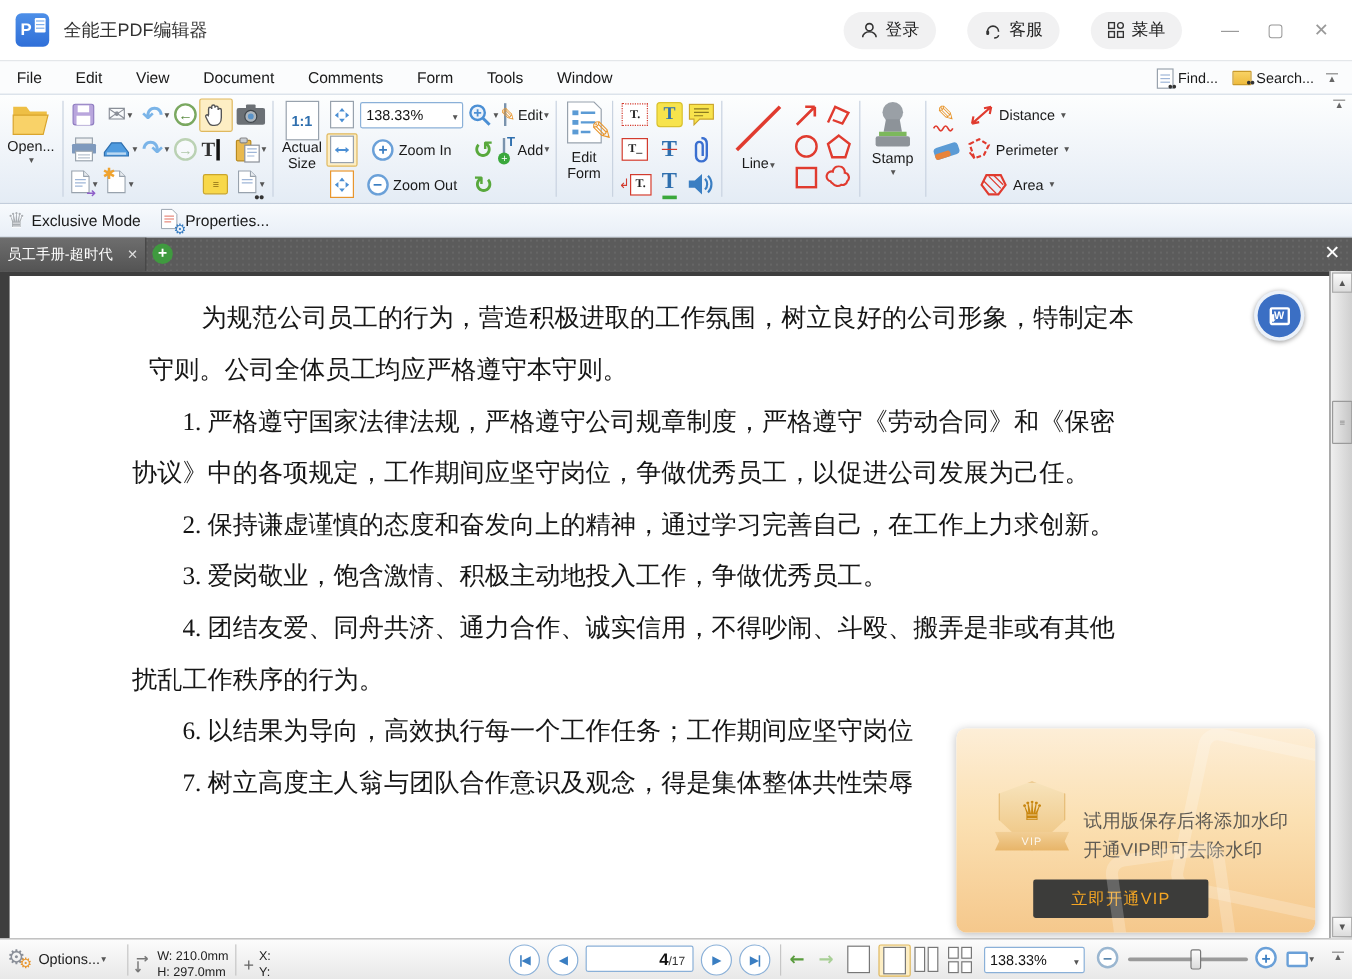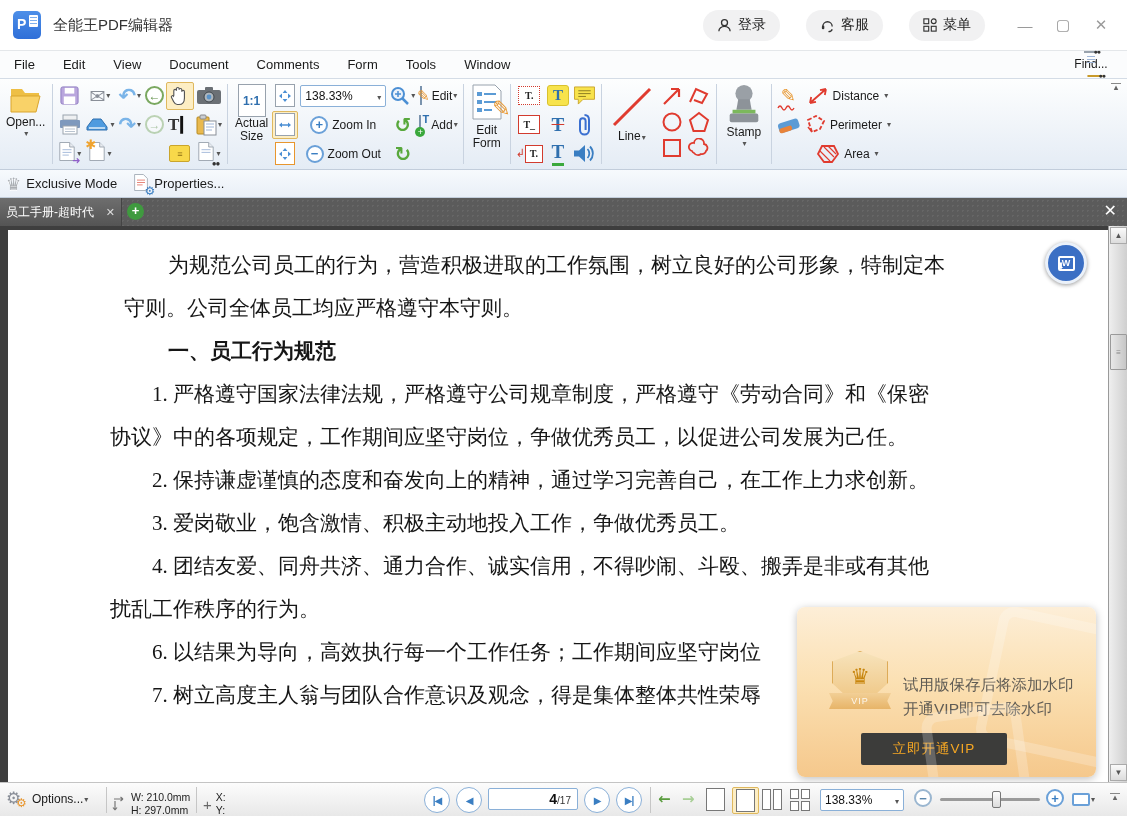--- a/index.html
+++ b/index.html
@@ -17,21 +17,21 @@
   .tb-right { position:absolute; right:0; top:0; height:50px; display:flex; align-items:center; }
   .pill { height:31px; border-radius:16px; background:#f1f1f2; display:flex; align-items:center; padding:0 14px; margin-right:26px; font-size:14px; color:#222; cursor:default; gap:6px; }
   .pill svg { display:block; }
   .winbtn { width:28px; height:28px; display:flex; align-items:center; justify-content:center; color:#9a9a9a; font-size:15px; margin-right:10px; }
   .winbtn.close { margin-right:12px; }
 
   
   .menubar { position:absolute; left:0; top:50px; width:100%; height:28px; background:#fbfcfd; border-top:1px solid #e4e7ea; display:flex; align-items:center; }
   .menubar ul { list-style:none; display:flex; }
   .menubar li { font-size:13px; color:#1a1a1a; padding:0 14px; cursor:default; }
-  .menufind { position:absolute; right:12px; top:0; height:28px; display:flex; align-items:center; gap:4px; font-size:12px; color:#1a1a1a;flex-direction:column; }
+  .menufind { position:absolute; right:12px; top:0; height:28px; display:flex; align-items:center; gap:4px; font-size:12px; color:#1a1a1a; }
   .minidoc { width:14px; height:17px; background:#fff; border:1px solid #98a2ad; position:relative; }
   .minidoc i { position:absolute; left:2px; right:2px; height:1px; background:#9fb6d8; }
   .binoc { position:absolute; right:-3px; bottom:-3px; font-size:7px; color:#333; letter-spacing:-1px; }
   .minifolder { width:16px; height:12px; background:linear-gradient(#f8d264,#eebb3e); border:1px solid #c99a2a; border-radius:1px; position:relative; }
   .chev { color:#666; font-size:9px; line-height:7px; text-align:center; border-top:1px solid #888; width:10px; }
 
   
   .toolbar { position:absolute; left:0; top:78px; width:100%; height:92px; background:linear-gradient(180deg,#fdfefe,#edf2f8 65%,#e4ecf5); border-top:1px solid #d4dce6; border-bottom:1px solid #c2cddb; display:flex; padding:2px 2px; }
   .vsep { width:1px; background:#c9d3e0; margin:3px 3px; }
   .bigbtn { display:flex; flex-direction:column; align-items:center; justify-content:flex-start; padding:3px 4px 1px; cursor:default; }
@@ -573,21 +573,20 @@
     </div>
     <div class="addtab">+</div>
     <div class="rightx">✕</div>
   </div>
 
   <div class="docarea">
     <div class="page">
       <div class="doclines">
           <div class="docline" style="text-indent: 44px;">为规范公司员工的行为，营造积极进取的工作氛围，树立良好的公司形象，特制定本</div>
           <div class="docline">守则。公司全体员工均应严格遵守本守则。</div>
-          <div class="docline" style="text-indent: 44px; font-weight: 700;">一、员工行为规范</div>
           <div class="docline" style="text-indent: 28px;">1. 严格遵守国家法律法规，严格遵守公司规章制度，严格遵守《劳动合同》和《保密</div>
           <div class="docline" style="text-indent: -14px;">协议》中的各项规定，工作期间应坚守岗位，争做优秀员工，以促进公司发展为己任。</div>
           <div class="docline" style="text-indent: 28px;">2. 保持谦虚谨慎的态度和奋发向上的精神，通过学习完善自己，在工作上力求创新。</div>
           <div class="docline" style="text-indent: 28px;">3. 爱岗敬业，饱含激情、积极主动地投入工作，争做优秀员工。</div>
           <div class="docline" style="text-indent: 28px;">4. 团结友爱、同舟共济、通力合作、诚实信用，不得吵闹、斗殴、搬弄是非或有其他</div>
           <div class="docline" style="text-indent: -14px;">扰乱工作秩序的行为。</div>
           <div class="docline" style="text-indent: 28px;">6. 以结果为导向，高效执行每一个工作任务；工作期间应坚守岗位</div>
           <div class="docline" style="text-indent: 28px;">7. 树立高度主人翁与团队合作意识及观念，得是集体整体共性荣辱</div>
         </div>
     </div>

